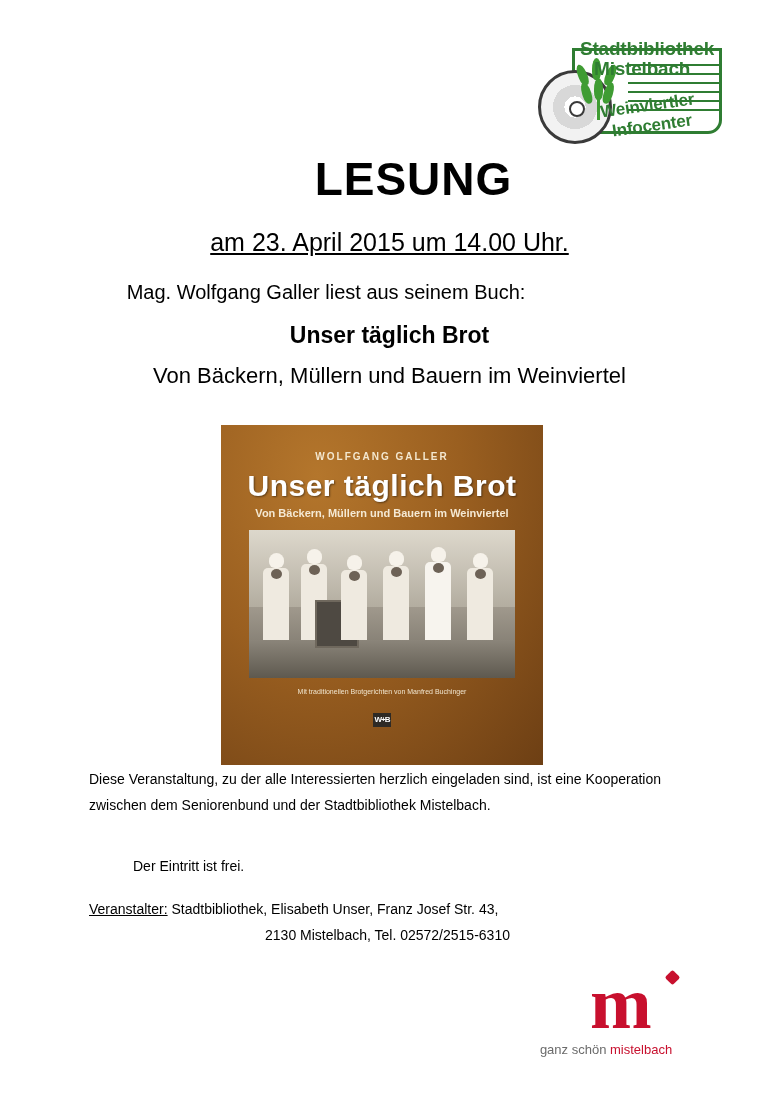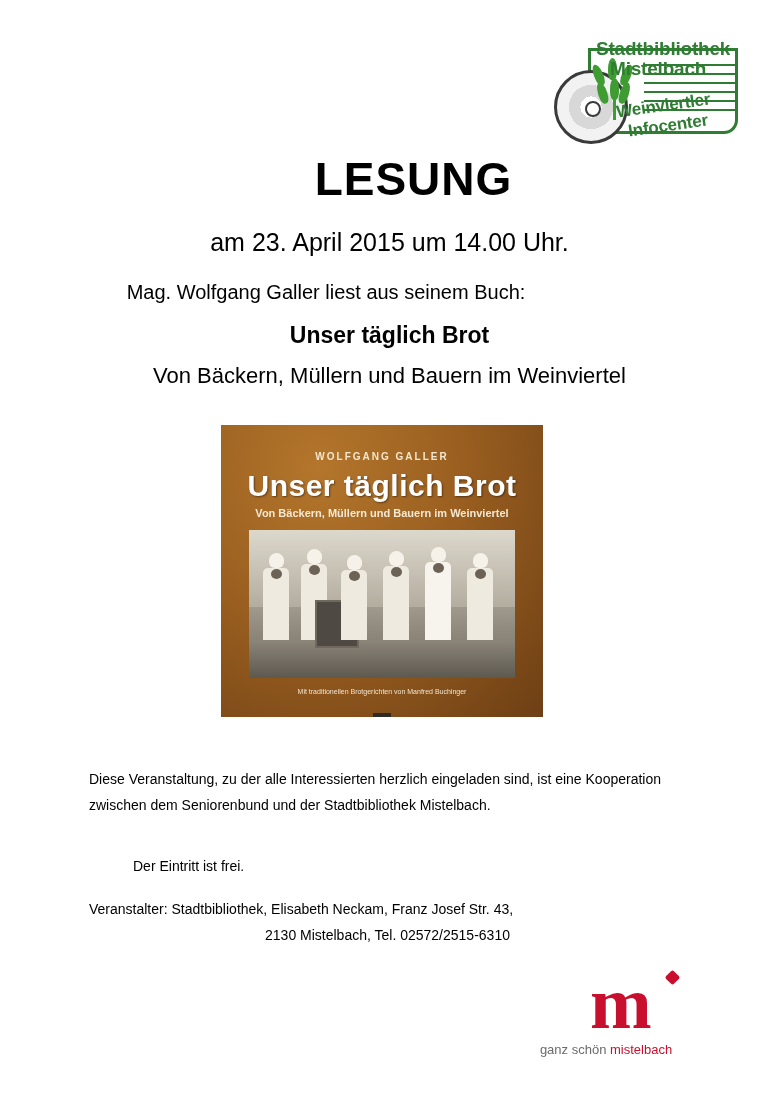--- a/index.html
+++ b/index.html
@@ -13,21 +13,21 @@
     position: relative;
     font-family: "Liberation Sans", sans-serif;
     color: #000000;
     overflow: hidden;
   }
 
   
   .lib-logo {
     position: absolute;
     top: 28px;
-    left: 552px;
+    left: 536px;
     width: 192px;
     height: 116px;
   }
   .lib-logo .book-shape {
     position: absolute;
     left: 36px;
     top: 20px;
     width: 150px;
     height: 86px;
     border: 3px solid #2f7d32;
@@ -124,20 +124,21 @@
     letter-spacing: 1px;
     margin-left: 24px;
   }
   .subtitle-date {
     position: absolute;
     top: 228px;
     left: 0;
     width: 779px;
     text-align: center;
     font-size: 25px;
+    text-decoration: underline;
   }
   .line-reads {
     position: absolute;
     top: 281px;
     left: 0;
     width: 652px;
     text-align: center;
     font-size: 20px;
   }
   .book-title {
@@ -157,21 +158,21 @@
     text-align: center;
     font-size: 22px;
   }
 
   
   .cover {
     position: absolute;
     left: 221px;
     top: 425px;
     width: 322px;
-    height: 292px;
+    height: 340px;
     background:
       radial-gradient(ellipse at 30% 15%, #b4762c 0%, #9a5f20 45%, #6d3f14 100%);
     overflow: hidden;
   }
   .cover .author {
     position: absolute;
     top: 26px;
     left: 0;
     width: 100%;
     text-align: center;
@@ -295,21 +296,21 @@
   .para {
     position: absolute;
     left: 89px;
     width: 600px;
     font-size: 14px;
     line-height: 26px;
   }
   .p1 { top: 766px; }
   .p2 { top: 853px; margin-left: 44px; }
   .p3 { top: 896px; }
-  .p3 .u { }
+  .p3 .u { text-decoration: underline; }
   .p4 {
     top: 922px;
     left: 0;
     width: 749px;
     text-align: center;
     padding-left: 26px;
     box-sizing: border-box;
   }
 
   
@@ -401,21 +402,21 @@
     <div class="baker b5"></div>
     <div class="baker b6"></div>
   </div>
   <div class="credit">Mit traditionellen Brotgerichten von Manfred Buchinger</div>
   <div class="pub">W+B</div>
 </div>
 
 <div class="para p1">Diese Veranstaltung, zu der alle Interessierten herzlich eingeladen sind, ist eine Kooperation zwischen dem Seniorenbund und der Stadtbibliothek Mistelbach.</div>
 <div class="para p2">Der Eintritt ist frei.</div>
 <div class="para p3">
-  <span class="u">Veranstalter:</span><span> Stadtbibliothek, Elisabeth Neckam, Franz Josef Str. 43,</span>
+  <span class="u">Veranstalter:</span><span> Stadtbibliothek, Elisabeth Unser, Franz Josef Str. 43,</span>
 </div>
 <div class="para p4">2130  Mistelbach, Tel. 02572/2515-6310</div>
 
 <div class="city-logo">
   <div class="m">m</div>
   <div class="dot"></div>
   <div class="tagline">
     <span>ganz schön </span><b>mistelbach</b>
   </div>
 </div>

